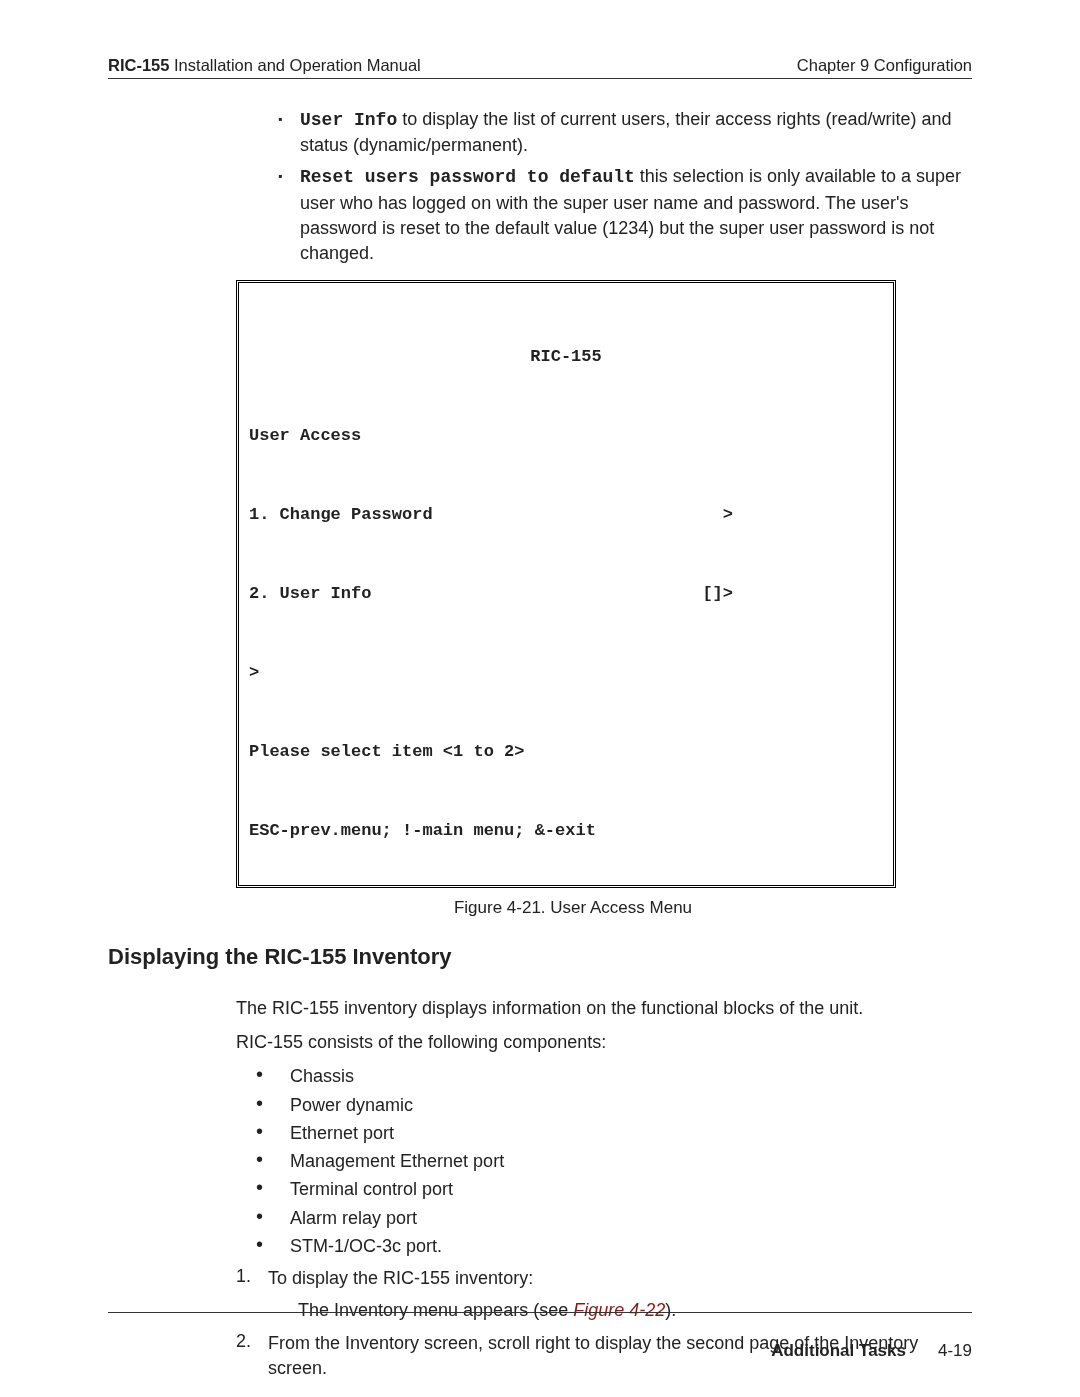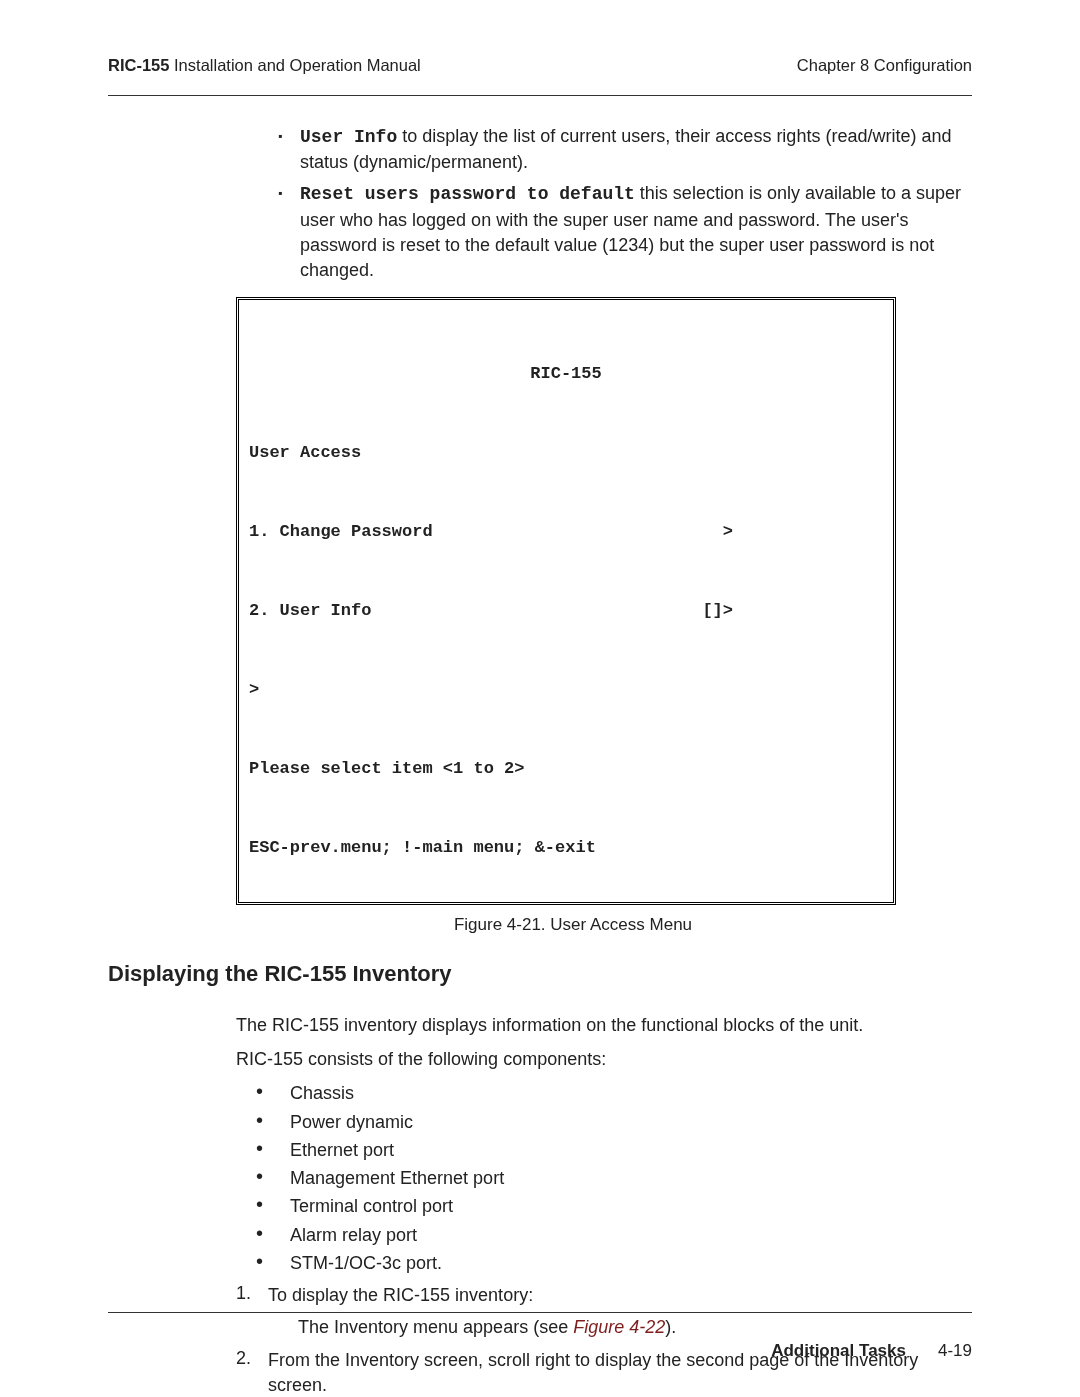--- a/index.html
+++ b/index.html
@@ -10,21 +10,21 @@
       color: #222;
       width: 1080px;
       height: 1397px;
       padding: 56px 108px 44px 108px;
       position: relative;
     }
     .header-row {
       display: flex;
       justify-content: space-between;
       font-size: 16.5px;
-      padding-bottom: 20px;
+      padding-bottom: 3px;
       border-bottom: 1px solid #333;
       margin-bottom: 28px;
     }
     .header-left .bold { font-weight: 700; }
     .header-right { font-weight: 400; }
 
     .intro-list { margin-left: 170px; margin-bottom: 8px; }
     .sq-item { display: flex; margin-bottom: 6px; }
     .sq-bullet { width: 22px; flex-shrink: 0; font-size: 12px; padding-top: 5px; }
     .sq-text { flex: 1; line-height: 1.4; }
@@ -84,21 +84,21 @@
     }
     .footer-label { font-family: "Segoe UI Semibold", sans-serif; font-weight: 600;}
   </style>
 </head>
 <body>
 
 <div class="header-row">
   <div class="header-left">
     <span class="bold">RIC-155</span><span> Installation and Operation Manual</span>
   </div>
-  <div class="header-right">Chapter 8  Configuration</div>
+  <div class="header-right">Chapter 9  Configuration</div>
 </div>
 
 <div class="intro-list">
   <div class="sq-item">
     <div class="sq-bullet">▪</div>
     <div class="sq-text">
       <span class="bold">User Info</span><span> to display the list of current users, their access rights (read/write) and status (dynamic/permanent).</span>
     </div>
   </div>
   <div class="sq-item">

